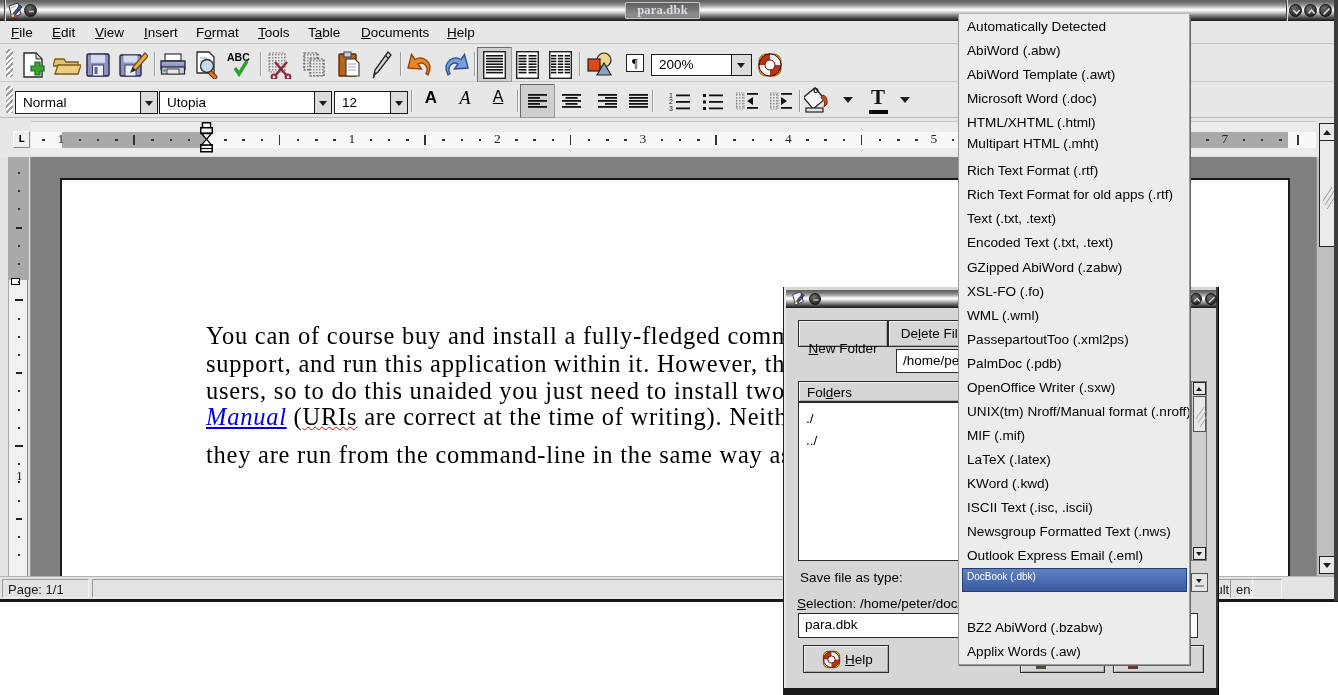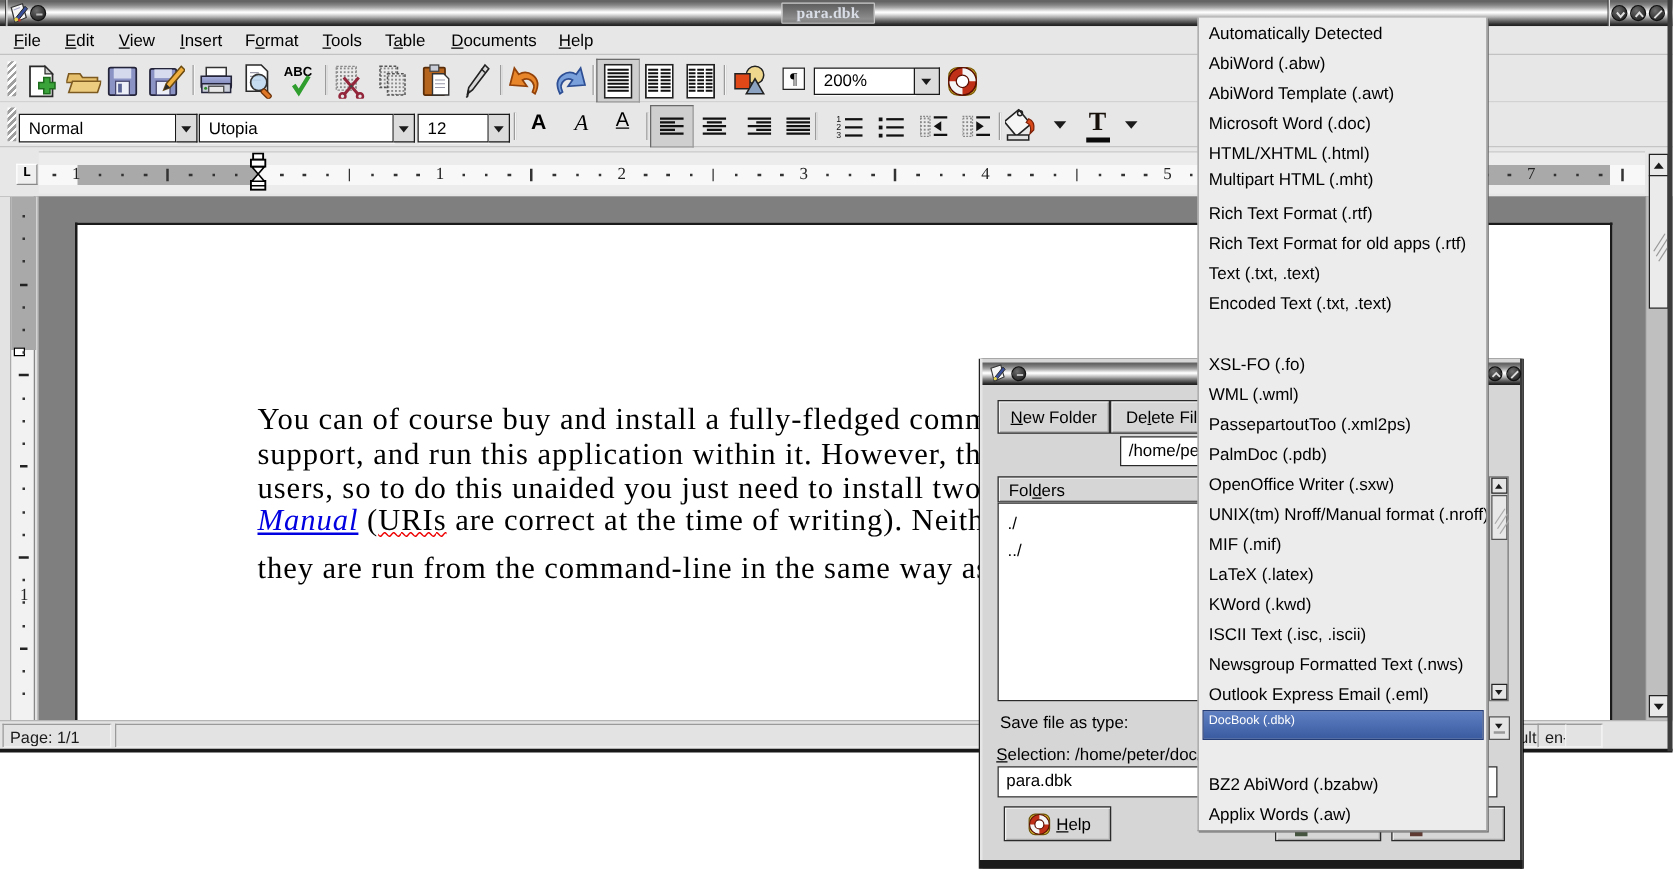--- a/index.html
+++ b/index.html
@@ -509,21 +509,21 @@
           <svg width="12" height="12">
             <polyline points="3,7.5 6,4.5 9,7.5" fill="none" stroke="#ddd" stroke-width="1.5"></polyline>
           </svg>
         </div>
     <div class="tbtn" style="left:419px;top:2.5px;width:12px;height:12px">
           <svg width="12" height="12">
             <line x1="3" y1="8.5" x2="8.5" y2="3" stroke="#ddd" stroke-width="1.5"></line>
           </svg>
         </div>
   </div>
-  <div class="gbtn" style="left:12px;top:33px;width:90px;height:27px;padding-top:5px"><u>N</u>ew Folder</div>
+  <div class="gbtn" style="left:12px;top:33px;width:90px;height:27px;padding-top:20px"><u>N</u>ew Folder</div>
   <div class="gbtn" style="left:102px;top:33px;width:90px;height:27px;padding-top:5px">De<u>l</u>ete File</div>
   <div class="ginput" style="left:110px;top:62px;width:100px;height:24px">/home/peter/</div>
   <div class="gbtn" style="left:12px;top:94px;width:180px;height:21px;text-align:left;padding:3px 0 0 8px">Fol<u>d</u>ers</div>
   <div class="ginput" style="left:12px;top:115px;width:180px;height:159px;box-shadow:none"></div>
   <div class="glabel" style="left:20px;top:124px">./</div>
   <div class="glabel" style="left:20px;top:146px">../</div>
 
   <div style="position:absolute;left:405px;top:94px;width:16px;height:180px;background:#cfcfcf;border:1px solid #777">
     <div class="sbtn" style="left:0.5px;top:0px;width:13px;height:13px;background:#e5e5e5">
           <span class="arr" style="left:2.5px;top:4px;transform:rotate(180deg);border-left-width:3.5px;border-right-width:3.5px;border-top-width:4.5px"></span>
@@ -571,20 +571,21 @@
       <div class="opt" style="top:2px">Automatically Detected</div>
       <div class="opt" style="top:26.05px">AbiWord (.abw)</div>
       <div class="opt" style="top:50.1px">AbiWord Template (.awt)</div>
       <div class="opt" style="top:74.15px">Microsoft Word (.doc)</div>
       <div class="opt" style="top:98.2px">HTML/XHTML (.html)</div>
       <div class="opt" style="top:119px">Multipart HTML (.mht)</div>
       <div class="opt" style="top:146.3px">Rich Text Format (.rtf)</div>
       <div class="opt" style="top:170.35px">Rich Text Format for old apps (.rtf)</div>
       <div class="opt" style="top:194.4px">Text (.txt, .text)</div>
       <div class="opt" style="top:218.45000000000002px">Encoded Text (.txt, .text)</div>
+      <div class="opt" style="top:242.5px">GZipped AbiWord (.zabw)</div>
       <div class="opt" style="top:266.55px">XSL-FO (.fo)</div>
       <div class="opt" style="top:290.6px">WML (.wml)</div>
       <div class="opt" style="top:314.65000000000003px">PassepartoutToo (.xml2ps)</div>
       <div class="opt" style="top:338.7px">PalmDoc (.pdb)</div>
       <div class="opt" style="top:362.75px">OpenOffice Writer (.sxw)</div>
       <div class="opt" style="top:386.8px">UNIX(tm) Nroff/Manual format (.nroff)</div>
       <div class="opt" style="top:410.85px">MIF (.mif)</div>
       <div class="opt" style="top:434.90000000000003px">LaTeX (.latex)</div>
       <div class="opt" style="top:458.95px">KWord (.kwd)</div>
       <div class="opt" style="top:483px">ISCII Text (.isc, .iscii)</div>

